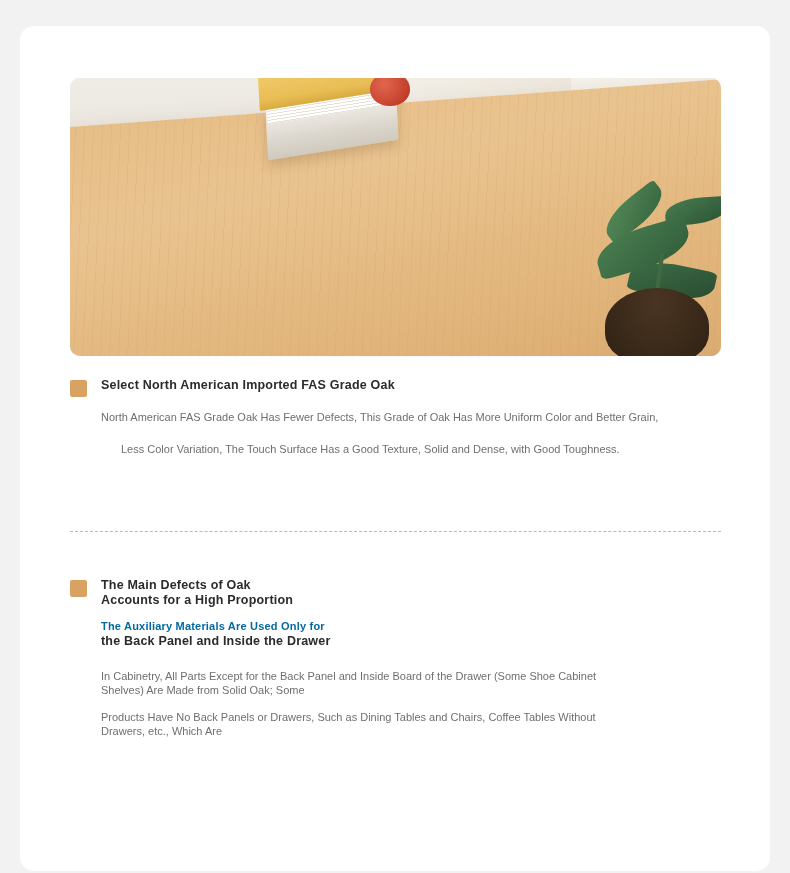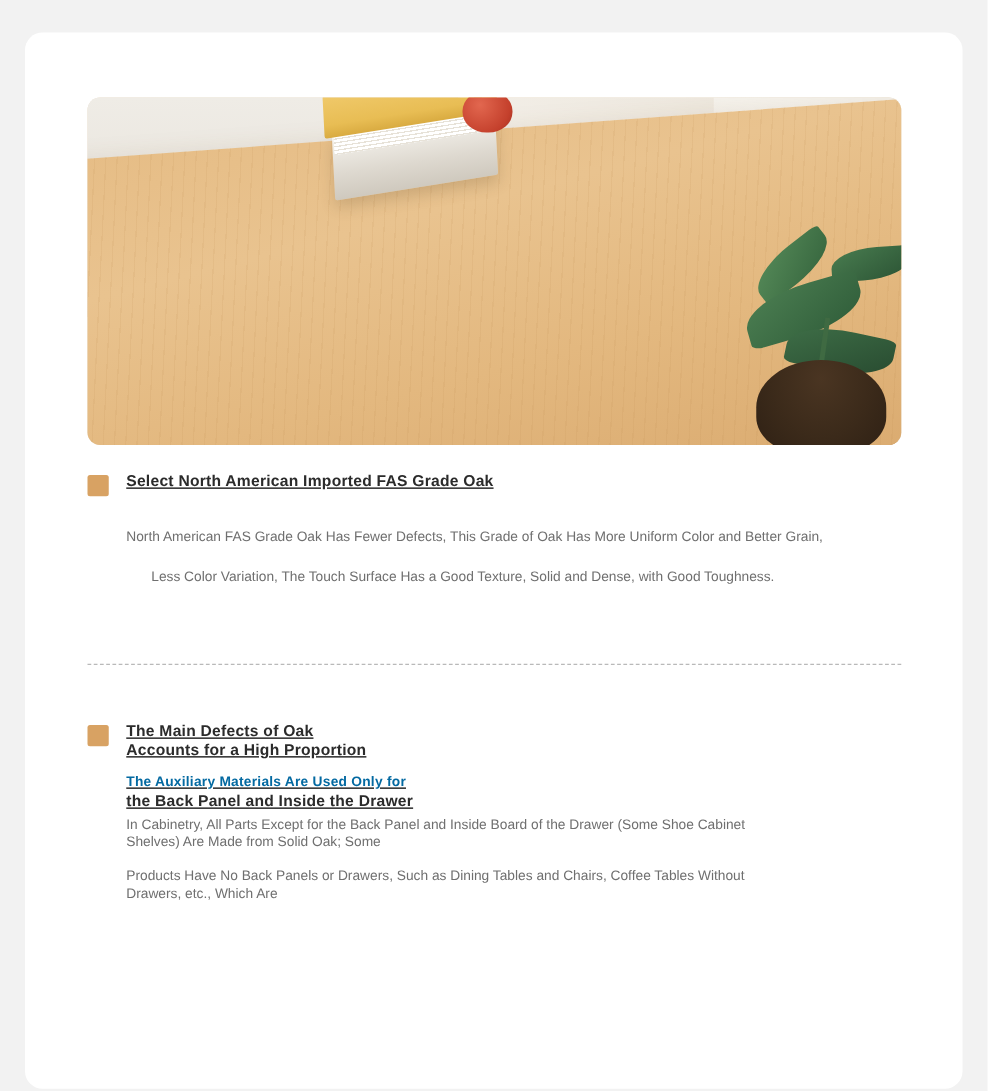--- a/index.html
+++ b/index.html
@@ -179,21 +179,20 @@
   .bullet {
     width: 17px;
     height: 17px;
     background: #d8a263;
     border-radius: 2px;
     flex: none;
     margin-top: 2px;
   }
   .head-texts {
     margin-left: 14px;
-    text-decoration: underline;
   }
   .head-title {
     font-size: 12.5px;
     font-weight: bold;
     color: #2b2b2b;
     line-height: 15px;
     letter-spacing: .2px;
   }
   .head-title.multi {
     line-height: 15px;
@@ -208,28 +207,28 @@
   }
   .body-block {
     margin-left: 31px;
   }
   .body-line {
     font-size: 11px;
     color: #6f6f6f;
     line-height: 14px;
   }
   .sec-1 .body-block {
-    margin-top: 26px;
+    margin-top: 13px;
   }
   .sec-1 .body-line + .body-line {
     margin-top: 18px;
     padding-left: 20px;
   }
   .sec-2 .body-block {
-    margin-top: 4px;
+    margin-top: 20px;
   }
   .sec-2 .body-line + .body-line {
     margin-top: 13px;
   }
   .divider {
     position: absolute;
     left: 50px;
     top: 505px;
     width: 651px;
     height: 1px;

